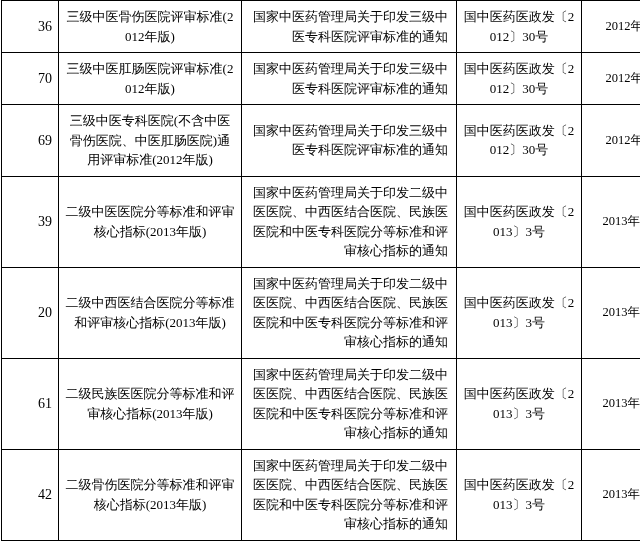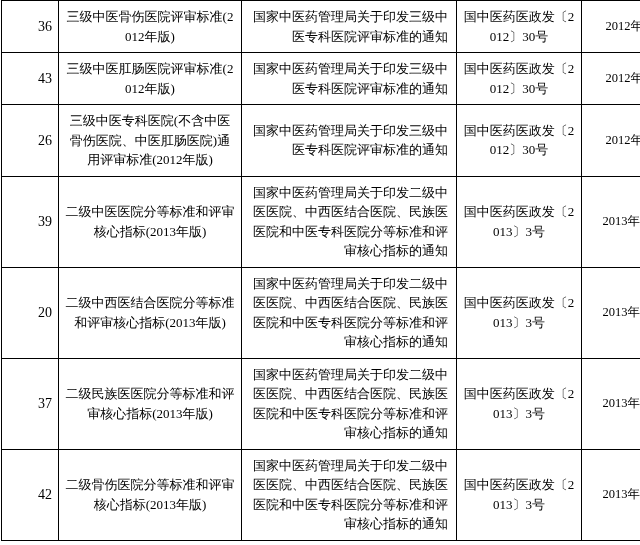--- a/index.html
+++ b/index.html
@@ -61,49 +61,49 @@
 <table class="doc-table">
   <tbody>
     <tr>
       <td class="col-index">36</td>
       <td class="col-name">三级中医骨伤医院评审标准(2012年版)</td>
       <td class="col-doc">国家中医药管理局关于印发三级中医专科医院评审标准的通知</td>
       <td class="col-number">国中医药医政发〔2012〕30号</td>
       <td class="col-date">2012年8月1日</td>
     </tr>
     <tr>
-      <td class="col-index">43</td>
+      <td class="col-index">70</td>
       <td class="col-name">三级中医肛肠医院评审标准(2012年版)</td>
       <td class="col-doc">国家中医药管理局关于印发三级中医专科医院评审标准的通知</td>
       <td class="col-number">国中医药医政发〔2012〕30号</td>
       <td class="col-date">2012年8月1日</td>
     </tr>
     <tr>
-      <td class="col-index">26</td>
+      <td class="col-index">69</td>
       <td class="col-name">三级中医专科医院(不含中医骨伤医院、中医肛肠医院)通用评审标准(2012年版)</td>
       <td class="col-doc">国家中医药管理局关于印发三级中医专科医院评审标准的通知</td>
       <td class="col-number">国中医药医政发〔2012〕30号</td>
       <td class="col-date">2012年8月1日</td>
     </tr>
     <tr>
       <td class="col-index">39</td>
       <td class="col-name">二级中医医院分等标准和评审核心指标(2013年版)</td>
       <td class="col-doc">国家中医药管理局关于印发二级中医医院、中西医结合医院、民族医医院和中医专科医院分等标准和评审核心指标的通知</td>
       <td class="col-number">国中医药医政发〔2013〕3号</td>
       <td class="col-date">2013年1月18日</td>
     </tr>
     <tr>
       <td class="col-index">20</td>
       <td class="col-name">二级中西医结合医院分等标准和评审核心指标(2013年版)</td>
       <td class="col-doc">国家中医药管理局关于印发二级中医医院、中西医结合医院、民族医医院和中医专科医院分等标准和评审核心指标的通知</td>
       <td class="col-number">国中医药医政发〔2013〕3号</td>
       <td class="col-date">2013年1月18日</td>
     </tr>
     <tr>
-      <td class="col-index">37</td>
+      <td class="col-index">61</td>
       <td class="col-name">二级民族医医院分等标准和评审核心指标(2013年版)</td>
       <td class="col-doc">国家中医药管理局关于印发二级中医医院、中西医结合医院、民族医医院和中医专科医院分等标准和评审核心指标的通知</td>
       <td class="col-number">国中医药医政发〔2013〕3号</td>
       <td class="col-date">2013年1月18日</td>
     </tr>
     <tr>
       <td class="col-index">42</td>
       <td class="col-name">二级骨伤医院分等标准和评审核心指标(2013年版)</td>
       <td class="col-doc">国家中医药管理局关于印发二级中医医院、中西医结合医院、民族医医院和中医专科医院分等标准和评审核心指标的通知</td>
       <td class="col-number">国中医药医政发〔2013〕3号</td>

